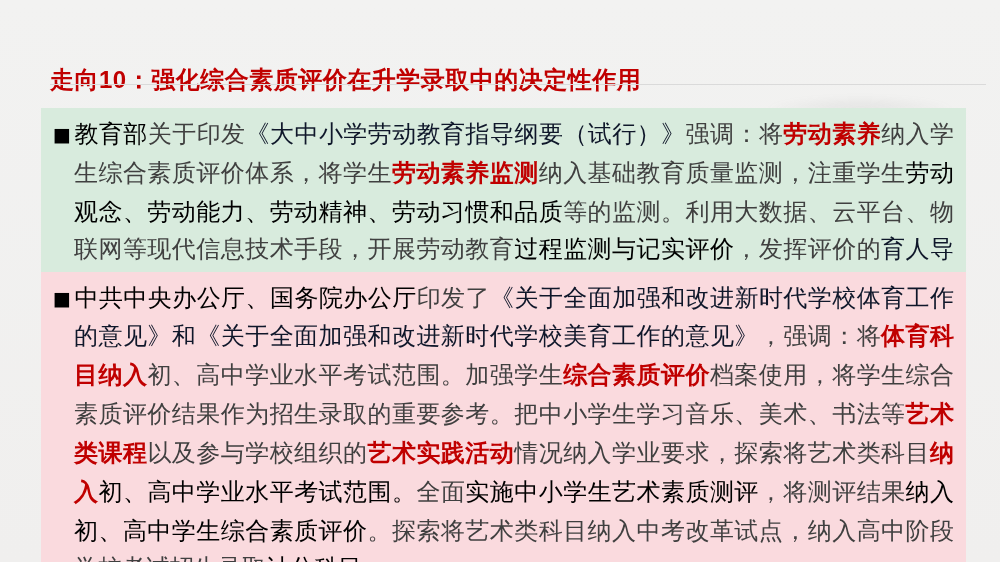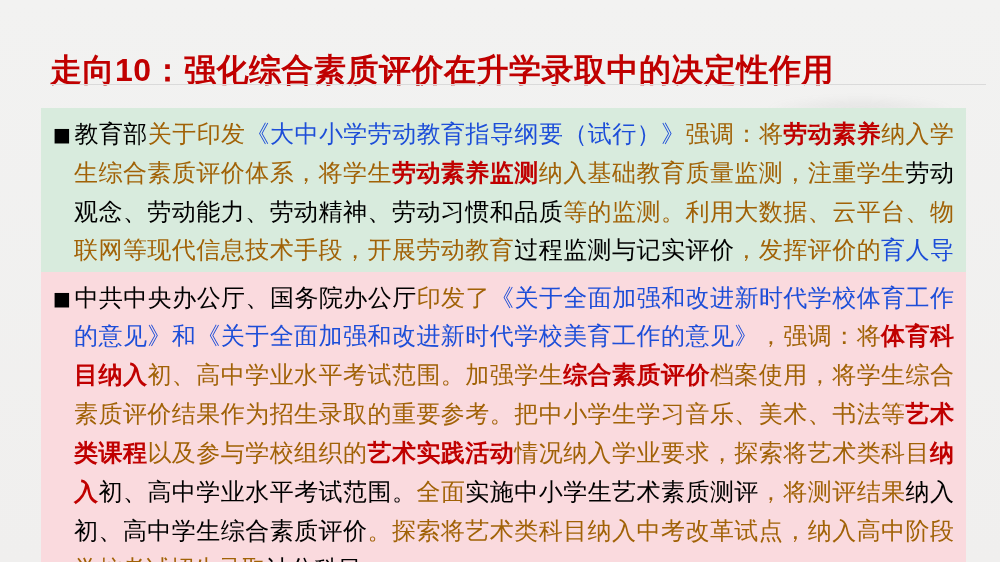--- a/index.html
+++ b/index.html
@@ -16,23 +16,23 @@
   }
   .slide {
     position: relative;
     width: 1000px;
     height: 562px;
     background: linear-gradient(180deg, #f2f2f1 0%, #f0efee 100%);
   }
   .page-title {
     position: absolute;
     left: 50px;
-    top: 27px;
+    top: 42px;
     width: 910px;
-    font-size: 32px;
+    font-size: 24px;
     line-height: 44px;
     font-weight: 800;
     color: #c00000;
     letter-spacing: 0.5px;
     font-family: "Liberation Sans", "DejaVu Sans", sans-serif;
     white-space: nowrap;
   }
   .title-divider {
     position: absolute;
     left: 50px;
@@ -71,35 +71,35 @@
     display: inline-block;
     width: 21px;
     text-indent: 0;
     font-size: 19px;
     color: #000;
     vertical-align: 1px;
     font-family: "DejaVu Sans", sans-serif;
   }
   
   .seg-n {
-    color: #a16207;
-    font-family: Liberation Serif, serif;
+    color: #404040;
+    font-family: Liberation Sans, sans-serif;
   }
   .seg-b {
     color: #000;
     font-weight: 400;
     font-family: "Liberation Sans", "DejaVu Sans", sans-serif;
   }
   .seg-r {
     color: #c00000;
     font-weight: 700;
     font-family: Liberation Mono, monospace;
   }
   .seg-u {
-    color: #1d4ed8;
+    color: #0f172a;
     font-family: "Liberation Serif", "DejaVu Serif", serif;
   }
   
   .watermark-ghost {
     position: absolute;
     pointer-events: none;
     background: radial-gradient(ellipse at center, rgba(120,120,120,0.10) 0%, rgba(120,120,120,0.0) 70%);
     filter: blur(2px);
   }
   .ghost-1 { right: 45px; top: 95px;  width: 190px; height: 26px; }

